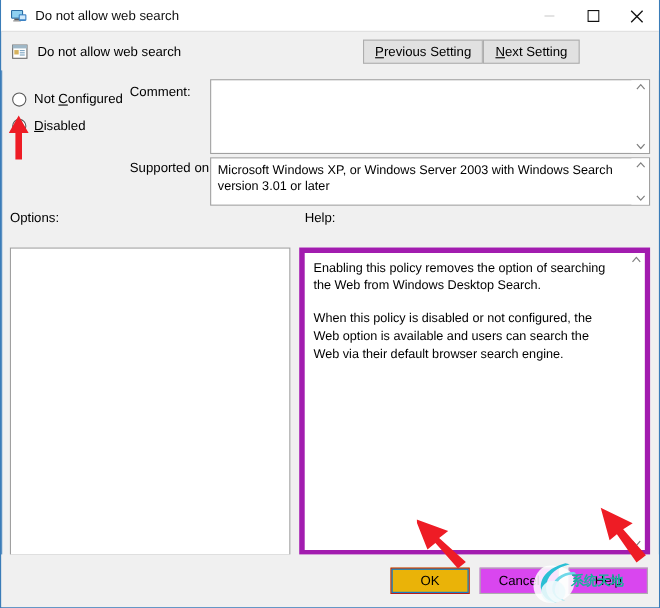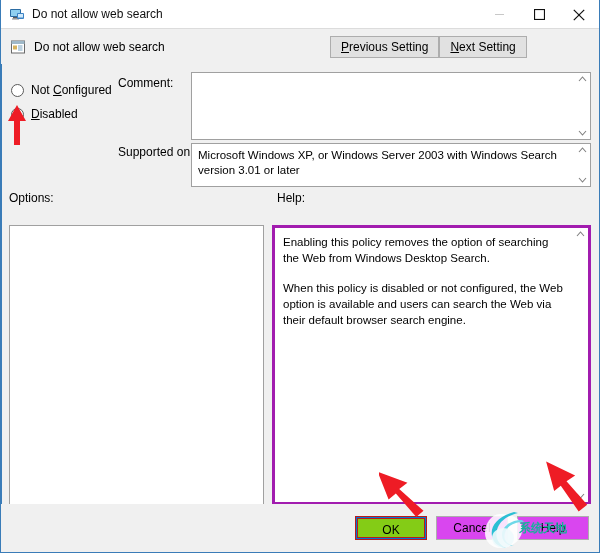--- a/index.html
+++ b/index.html
@@ -166,21 +166,21 @@
     left: 8px; top: 225px;
     width: 255px; height: 280px;
     background: #ffffff;
     border: 1px solid #a0a0a0;
   }
   .box-help {
     position: absolute;
     left: 271px; top: 225px;
     width: 319px; height: 280px;
     background: #ffffff;
-    border: 3px solid #a21caf;
+    border: 5px solid #a21caf;
     display: flex;
   }
   .help-text {
     flex: 1 1 auto;
     padding: 6px 8px;
     font-size: 11.5px;
     line-height: 16px;
   }
   .help-text p { margin: 0; }
   .help-text p + p { margin-top: 14px; }
@@ -202,24 +202,24 @@
     width: 72px; height: 24px;
     background: #d946ef;
     border: 1px solid #adadad;
     font-family: "Liberation Sans", sans-serif;
     font-size: 12px;
     color: #000;
     line-height: 22px;
     text-align: center;
   }
   .fbtn.default {
-    border: 3px solid #b91c1c;
+    border: 1px solid #b91c1c;
     outline: 1px solid #0078d7;
     outline-offset: -2px;
-    background: #84cc16;
+    background: #eab308;
   }
 
   
   .arrow { position: absolute; pointer-events: none; }
   .arrow-radio { left: 5px;   top: 104px; }
   .arrow-ok    { left: 378px; top: 466px; }
   .arrow-apply { left: 543px; top: 458px; }
 
   .watermark {
     position: absolute;

